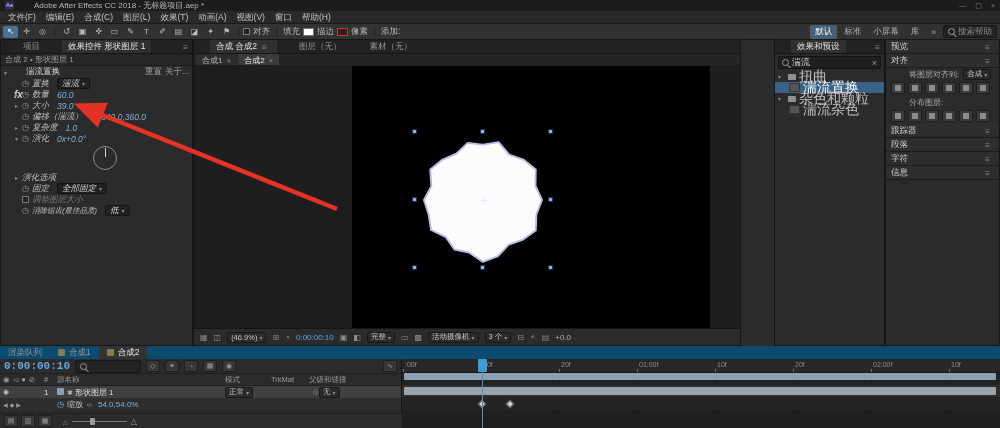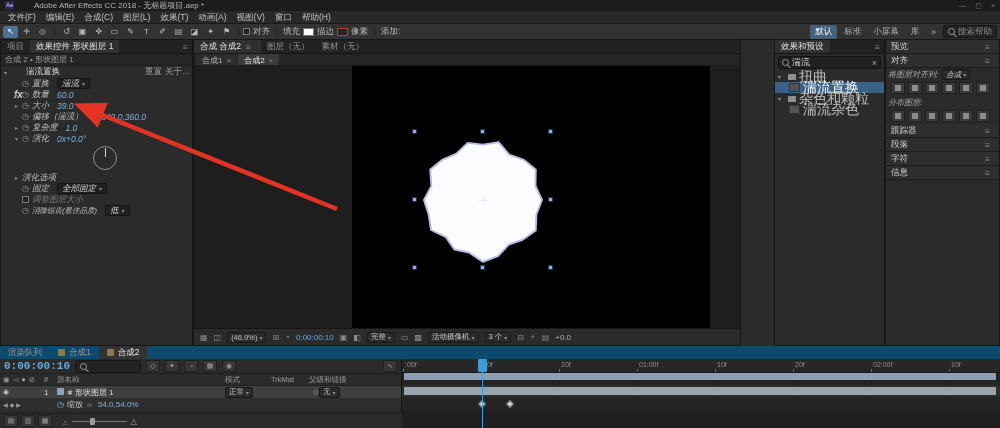--- a/index.html
+++ b/index.html
@@ -27,21 +27,21 @@
   .cb{width:7px;height:7px;border:1px solid #7a7a7a;background:#232323;display:inline-block;box-sizing:border-box;}
   .ws{padding:1px 5px;color:#b0b0b0;white-space:nowrap;}
   .ws.active{color:#fff;background:#47607a;border-radius:2px;}
   .searchbox{display:flex;align-items:center;gap:3px;background:#232323;border:1px solid #161616;border-radius:2px;padding:1px 4px;color:#8a8a8a;height:9px;white-space:nowrap;}
   .mag{width:5px;height:5px;border:1px solid #999;border-radius:50%;position:relative;flex:0 0 auto;}
   .mag::after{content:"";position:absolute;right:-3px;bottom:-2px;width:4px;height:1px;background:#999;transform:rotate(40deg);}
 
   
   .panel{position:absolute;background:#2b2b2b;border:1px solid #161616;box-sizing:border-box;}
   .tabsrow{height:13px;background:#222;display:flex;align-items:stretch;border-bottom:1px solid #161616;font-size:8.5px;}
-  .ptab{display:flex;align-items:center;padding:0 6px;color:#969696;white-space:nowrap;}
+  .ptab{display:flex;align-items:center;padding:0 6px;color:#969696;white-space:nowrap;margin-left:16px;}
   .ptab.active{background:#303030;color:#e2e2e2;}
   .hamb{margin-left:auto;margin-right:4px;color:#8a8a8a;align-self:center;}
   .hamb::before{content:"\2261";}
 
   
   #ec-panel{left:0;top:39px;width:193px;height:307px;}
   .ec-bread{height:11px;display:flex;align-items:center;padding:0 4px;color:#9b9b9b;background:#262626;border-bottom:1px solid #1e1e1e;font-size:8px;}
   .ec-head{height:12px;display:flex;align-items:center;gap:3px;padding:0 3px;font-size:8.5px;color:#d6d6d6;}
   .fxbadge{color:#cfcfcf;font-style:italic;font-weight:bold;font-size:10px;margin-top:44px;}
   .ec-link{color:#9b9b9b;}
@@ -84,21 +84,21 @@
   .pr-clear{margin-left:auto;color:#9a9a9a;}
   .pr-row{height:11px;display:flex;align-items:center;padding:0 3px;font-size:14px;color:#c0c0c0;gap:3px;white-space:nowrap;}
   .pr-row.item{padding-left:14px;}
   .pr-row.selected{background:#3a6186;color:#fff;}
   .fold{width:8px;height:6px;background:#8f8f8f;border-radius:1px 1px 0 0;flex:0 0 auto;}
   .fxchip{width:9px;height:7px;background:#555;border:1px solid #333;border-radius:1px;flex:0 0 auto;}
 
   
   #rightcol{left:885px;top:39px;width:115px;height:307px;}
   .rc-head{height:13px;display:flex;align-items:center;padding:0 5px;border-bottom:1px solid #1c1c1c;background:#2e2e2e;color:#cfcfcf;font-size:8.5px;}
-  .rc-sub{height:12px;display:flex;align-items:flex-end;gap:4px;padding:0 2px;font-size:8px;color:#a8a8a8;white-space:nowrap;font-style:italic;}
+  .rc-sub{height:12px;display:flex;align-items:center;gap:4px;padding:0 23px;font-size:8px;color:#a8a8a8;white-space:nowrap;}
   .ico-row{display:flex;gap:3px;padding:2px 5px;}
   .aico{width:12px;height:10px;background:#3a3a3a;border:1px solid #1f1f1f;border-radius:1px;position:relative;}
   .aico::after{content:"";position:absolute;left:3px;top:2px;right:3px;bottom:2px;background:#8c8c8c;}
 
   
   #tl-tabs{position:absolute;left:0;top:346px;right:0;height:13px;background:#0c4a6e;display:flex;align-items:stretch;border-bottom:1px solid #141414;font-size:8.5px;}
   .ttab{display:flex;align-items:center;gap:4px;padding:0 8px;color:#9a9a9a;white-space:nowrap;}
   .ttab.active{background:#333;color:#e6e6e6;}
   .comp-ico{width:7px;height:7px;background:#8a7a50;border-radius:1px;flex:0 0 auto;}
 

